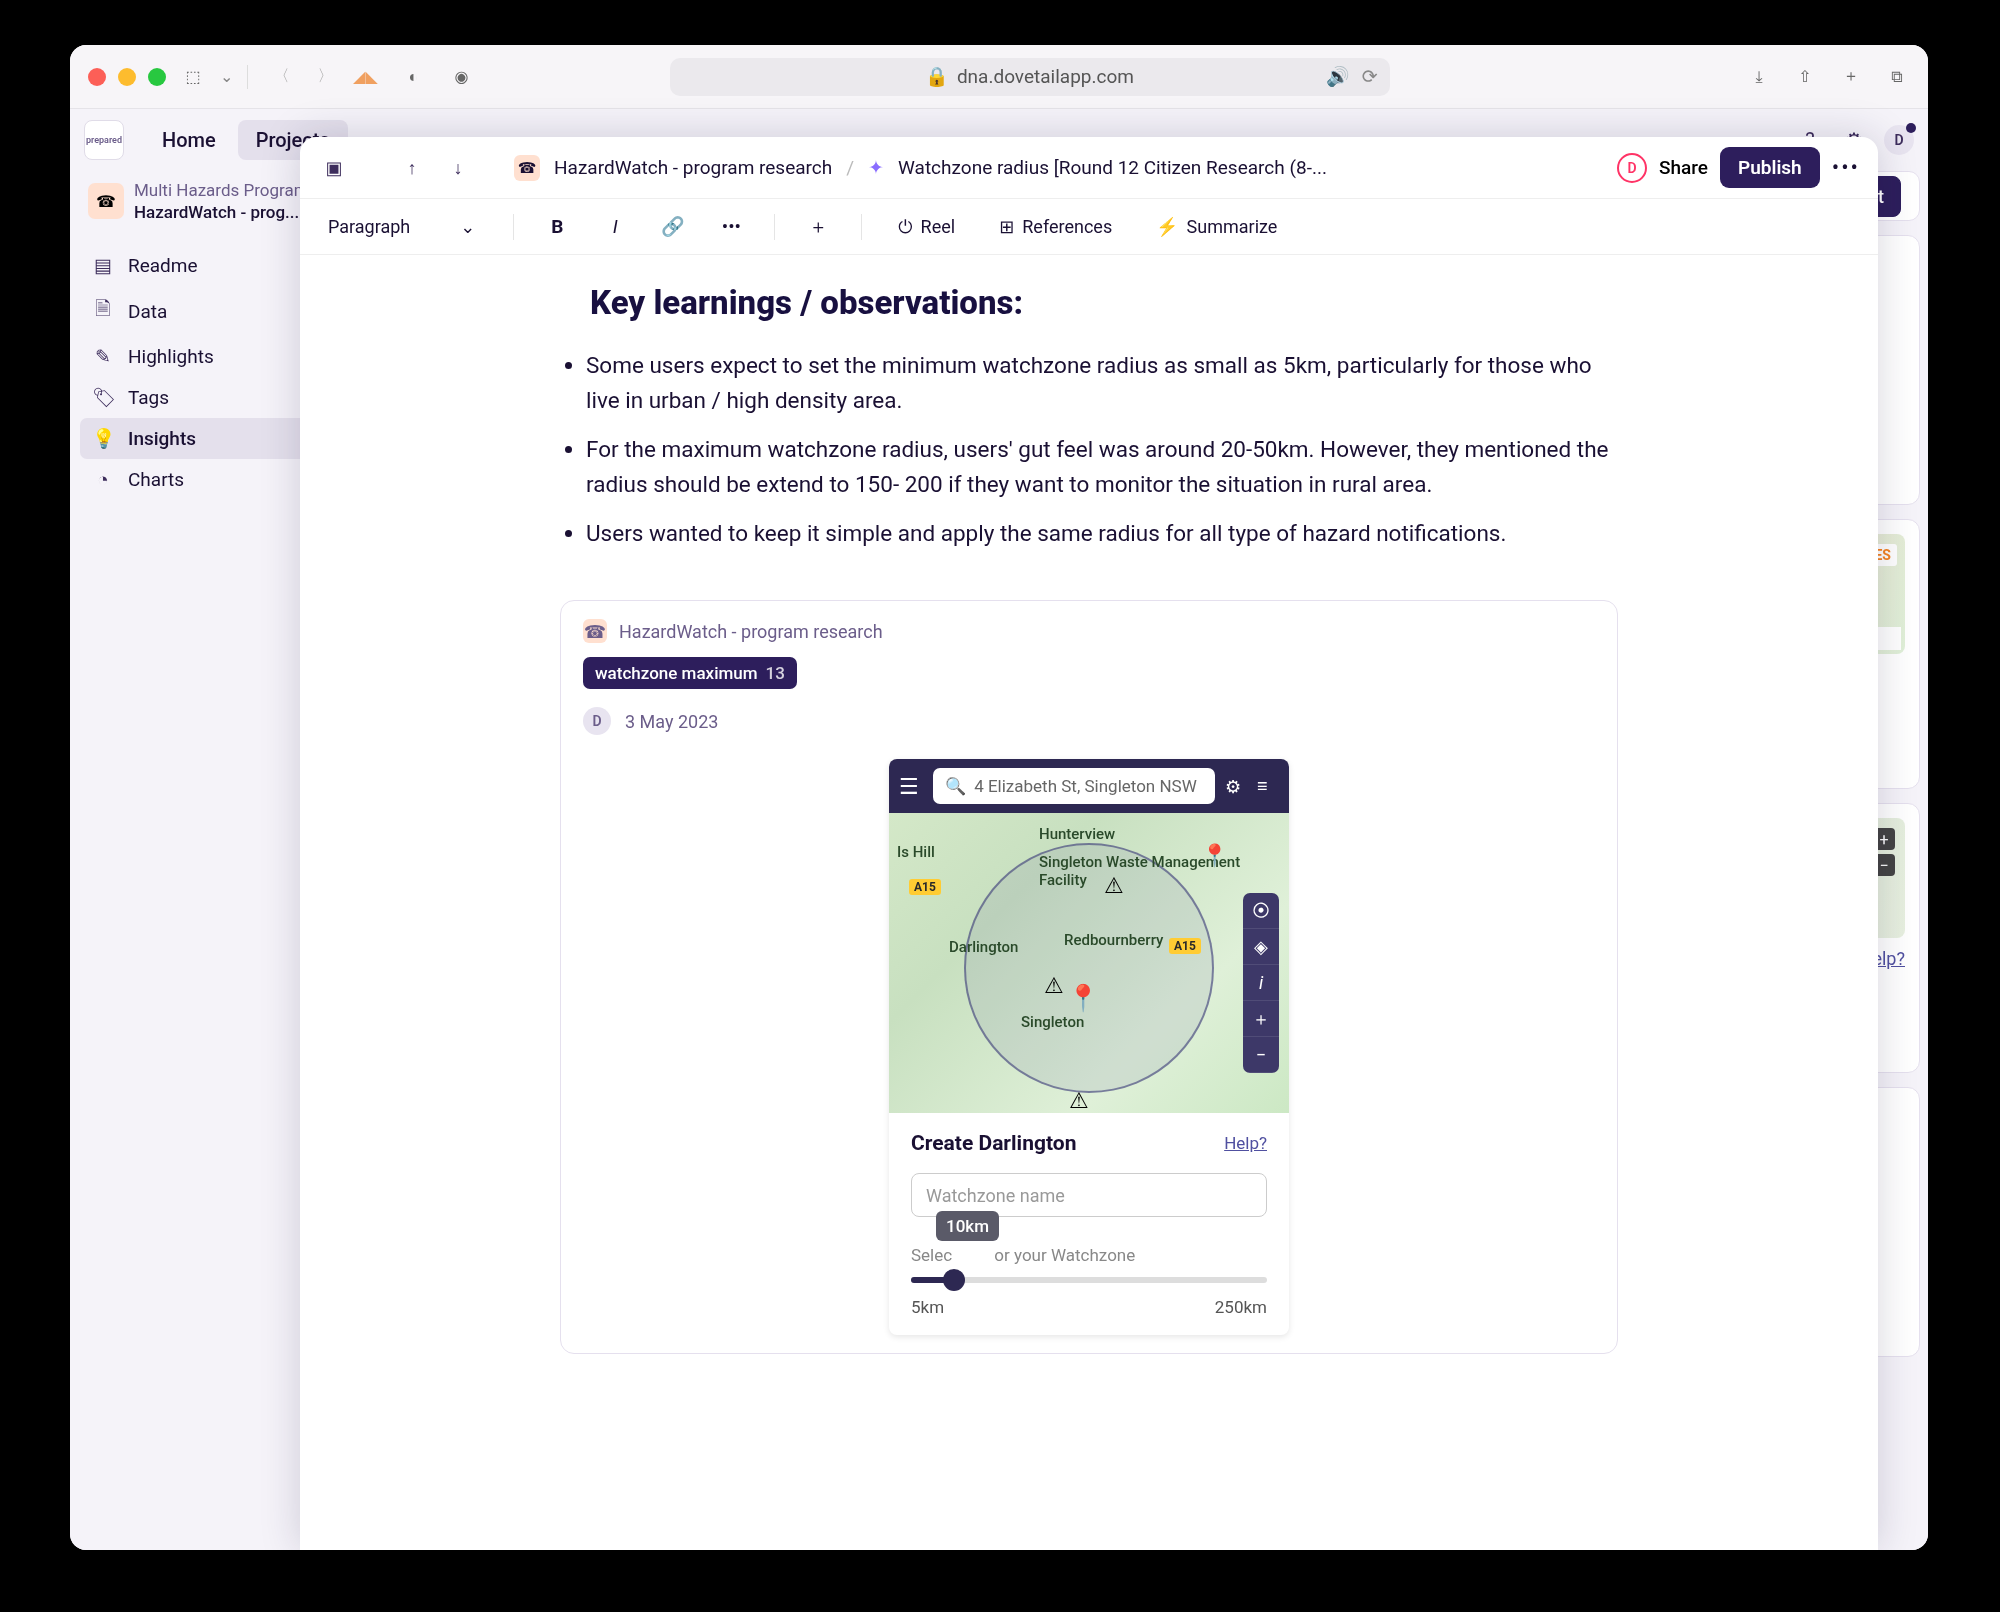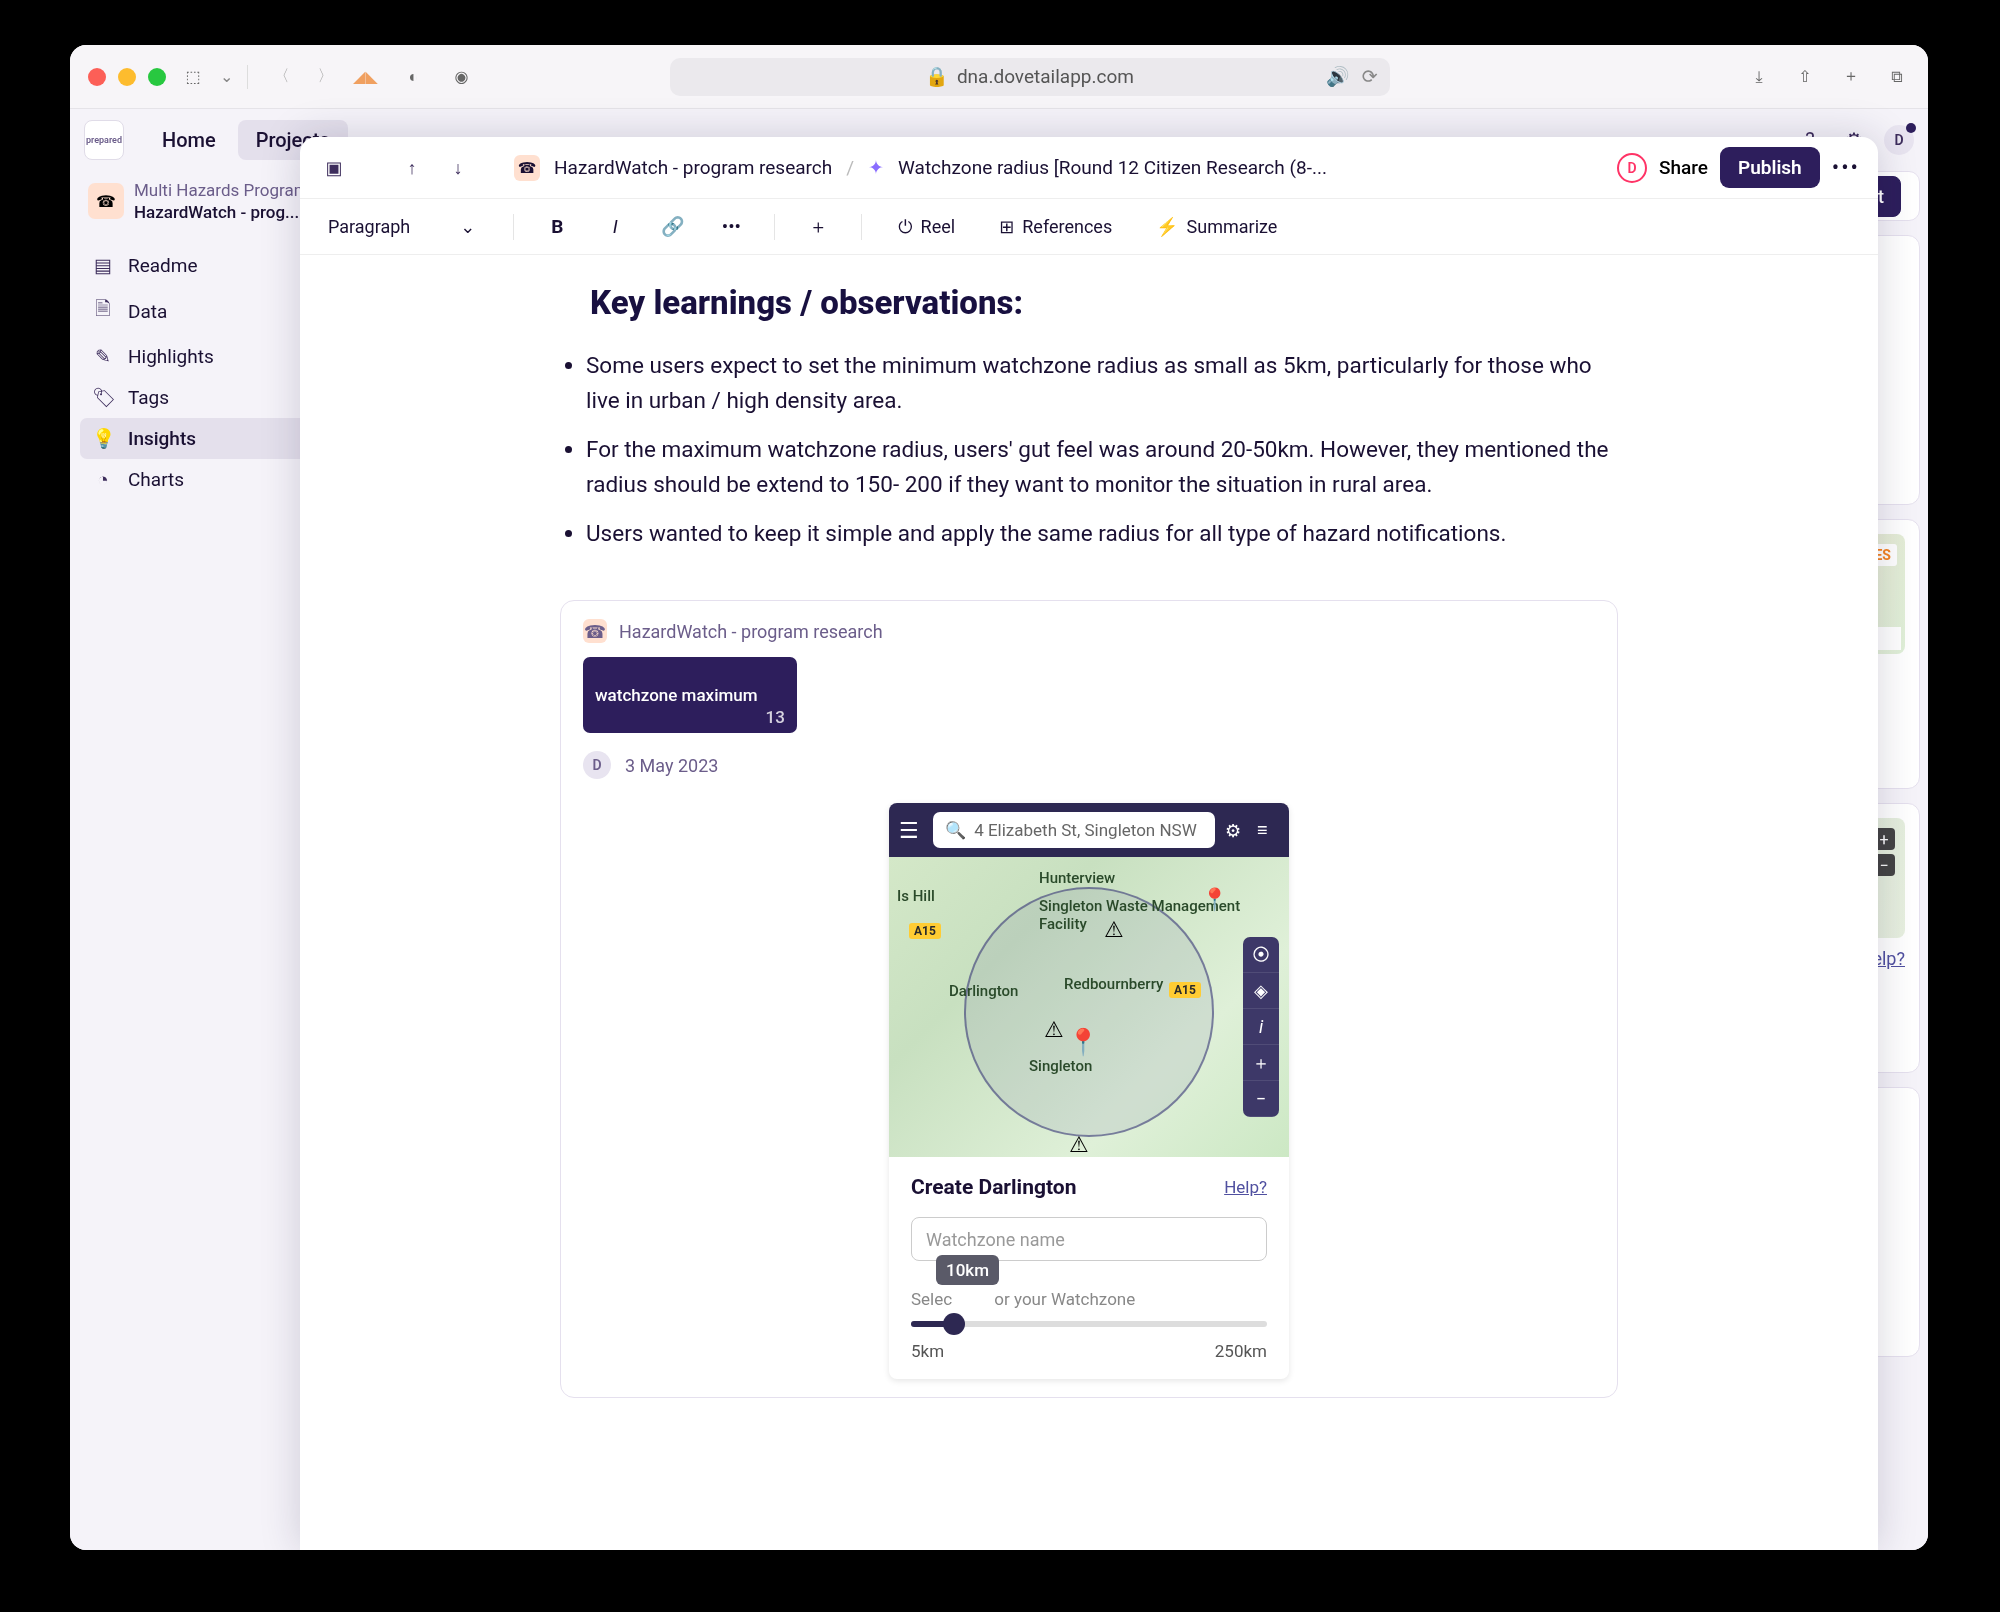--- a/index.html
+++ b/index.html
@@ -80,21 +80,21 @@
 .modal-toolbar .lbl-ico { display: flex; align-items: center; gap: 8px; padding: 0 8px; }
 
 .modal-content { flex: 1; overflow-y: auto; padding: 28px 260px 40px 260px; }
 .modal-content h2 { font-size: 33px; font-weight: 800; color: #181040; margin-bottom: 26px; margin-left: 30px; }
 .modal-content ul { padding-left: 26px; }
 .modal-content li { font-size: 22.5px; color: #1a1033; line-height: 1.55; margin-bottom: 14px; }
 
 .linked-card { border: 1px solid #e5e0ee; border-radius: 14px; padding: 18px 22px; margin-top: 50px; }
 .linked-card .proj-line { display:flex; align-items:center; gap: 12px; color: #6b5d8a; font-size: 18px; }
 .tag-pill { display: inline-flex; align-items: center; gap: 8px; background: #2d1e5c; color: #fff; padding: 6px 12px; border-radius: 7px; font-size: 17px; font-weight: 500; margin-top: 14px; }
-.tag-pill .cnt { opacity: 0.8; margin-top: 44px; }
+.tag-pill .cnt { opacity: 0.8; }
 .linked-card .meta { display:flex; gap:14px; align-items:center; margin-top: 18px; color: #6b5d8a; font-size: 18px; }
 .linked-card .av { width: 28px; height: 28px; border-radius: 50%; background: #e8e4f0; display: flex; align-items: center; justify-content: center; font-size: 14px; font-weight:600; }
 
 .map-screenshot { width: 400px; margin: 30px auto 0; border-radius: 8px; overflow: hidden; box-shadow: 0 2px 6px rgba(0,0,0,0.1); background: #fff; }
 .map-header { background: #2d2852; height: 54px; display: flex; align-items: center; padding: 0 10px; gap: 10px; }
 .map-header .menu { color: #fff; font-size: 22px; width: 24px; }
 .map-header .search { flex: 1; background: #fff; border-radius: 7px; height: 36px; display: flex; align-items: center; padding: 0 12px; color: #666; font-size: 17px; gap: 8px; }
 .map-header .tog { color: #fff; font-size: 18px; width: 22px; }
 .map-view { height: 300px; background: linear-gradient(135deg, #d4e8c8 0%, #c8e0c0 30%, #dff0d8 70%, #cce8c4 100%); position: relative; overflow: hidden; }
 .map-circle { position: absolute; width: 250px; height: 250px; border: 2px solid rgba(60,60,120,0.6); border-radius: 50%; top: 30px; left: 75px; background: rgba(100,100,160,0.12); }
@@ -350,21 +350,21 @@
               <span class="map-label" style="top:40px; left:150px;">Singleton Waste Management Facility</span>
               <span class="map-pin" style="top:60px; left:215px;">⚠</span>
               <span class="map-label" style="top:118px; left:175px;">Redbournberry</span>
               <span class="map-label" style="top:125px; left:60px;">Darlington</span>
               <span class="map-label" style="top:12px; left:150px;">Hunterview</span>
               <span class="map-label" style="top:30px; left:8px;">Is Hill</span>
               <span style="position:absolute;top:66px;left:20px;background:#fc3;color:#2a2a2a;font-size:12px;font-weight:700;padding:1px 5px;border-radius:3px;">A15</span>
               <span style="position:absolute;top:125px;left:280px;background:#fc3;color:#2a2a2a;font-size:12px;font-weight:700;padding:1px 5px;border-radius:3px;">A15</span>
               <span class="map-pin" style="top:170px; left:178px;font-size:26px;">📍</span>
               <span class="map-pin" style="top:160px; left:155px;">⚠</span>
-              <span class="map-label" style="top:200px; left:140px;">Singleton</span>
+              <span class="map-label" style="top:200px; left:132px;">Singleton</span>
               <span class="map-pin" style="top:275px; left:180px;">⚠</span>
               <span class="map-pin" style="top:30px; right:60px;color:#888;">📍</span>
               <div class="map-controls">
                 <div class="c">⦿</div>
                 <div class="c">◈</div>
                 <div class="c">
                     <i>i</i>
                   </div>
                 <div class="c">＋</div>
                 <div class="c">−</div>

